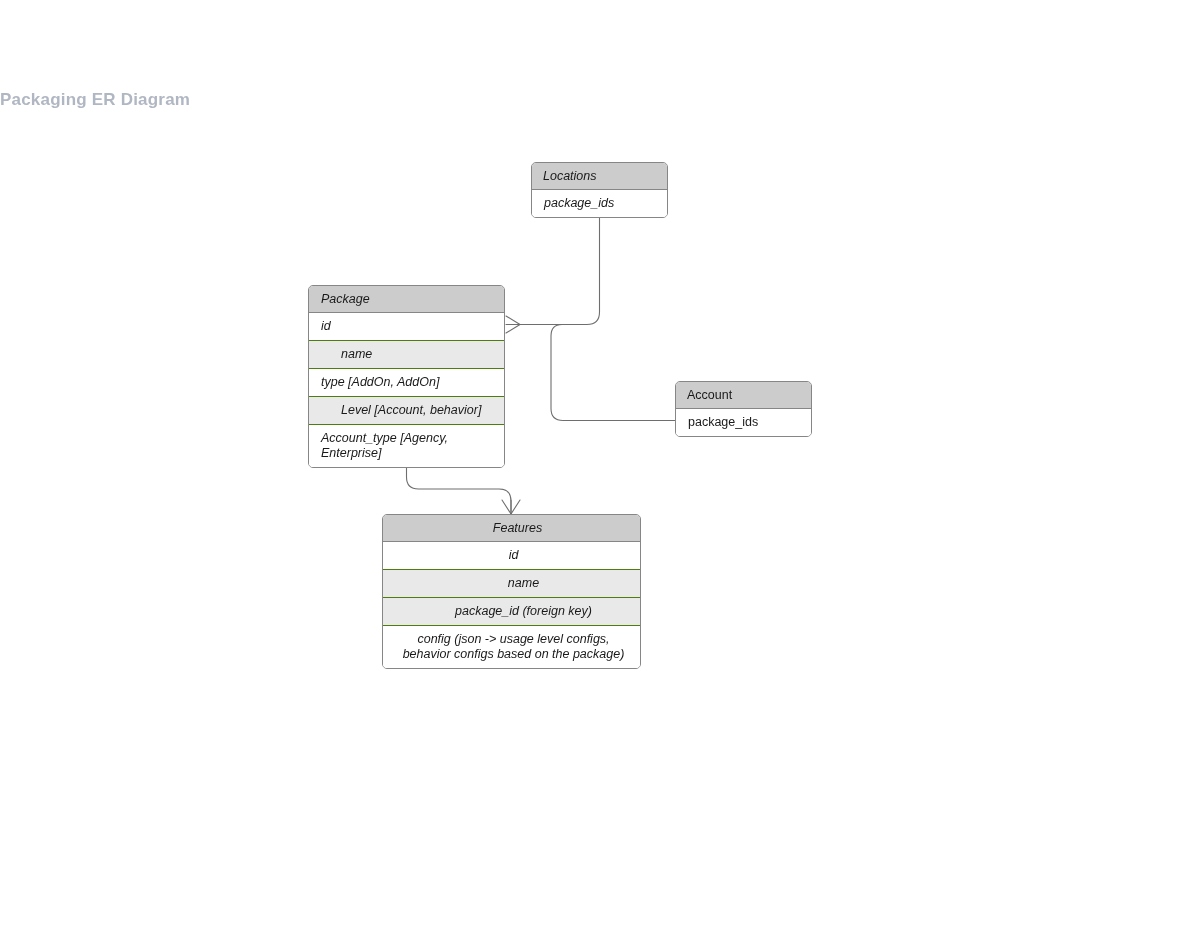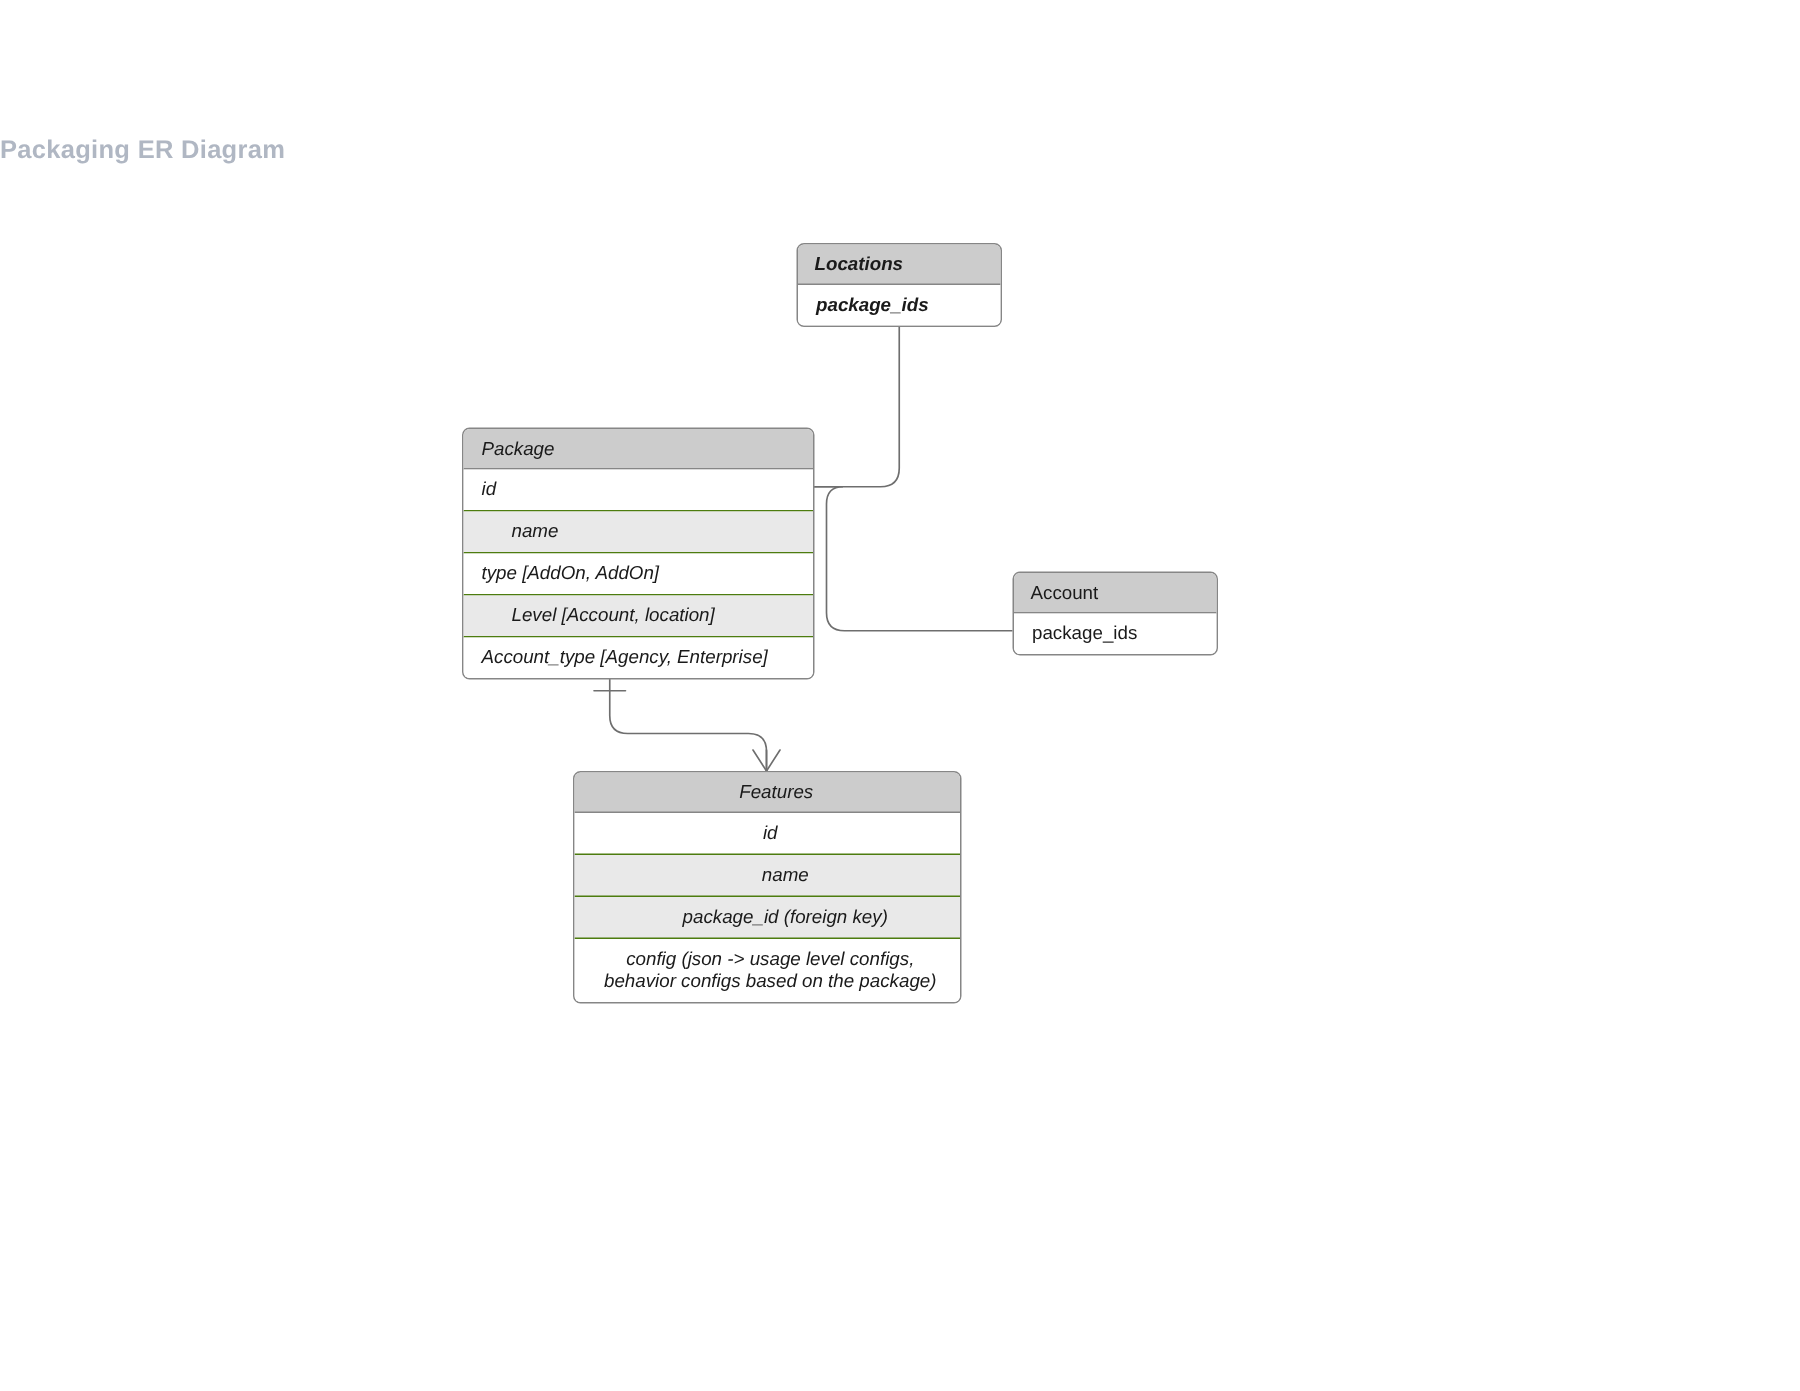--- a/index.html
+++ b/index.html
@@ -74,22 +74,22 @@
     line-height: 15px;
     border-bottom: 1px solid #4d7c0f;
   }
   .entity-row:last-child { border-bottom: none; }
   .entity-row.alt { background: #e9e9e9; padding-left: 32px; }
 
   .entity.plain .entity-header,
   .entity.plain .entity-row { font-style: normal; }
 
   
-  #entity-locations { left: 531px; top: 162px; width: 137px; font-weight: bold; }
-  #entity-package   { left: 308px; top: 285px; width: 235px; }
+  #entity-locations { left: 531px; top: 162px; width: 137px; }
+  #entity-package   { left: 308px; top: 285px; width: 197px; }
   #entity-account   { left: 675px; top: 381px; width: 137px; }
   #entity-features  { left: 382px; top: 514px; width: 259px; text-align: center; }
 
   #entity-locations .entity-header { padding-left: 11px; }
   #entity-account  .entity-header  { padding-left: 11px; }
 
   .edge-path {
     fill: none;
     stroke: #6e6e6e;
     stroke-width: 1.1;
@@ -140,21 +140,21 @@
   <div class="entity" id="entity-locations">
     <div class="entity-header">Locations</div>
     <div class="entity-row">package_ids</div>
   </div>
 
   <div class="entity" id="entity-package">
     <div class="entity-header">Package</div>
     <div class="entity-row">id</div>
     <div class="entity-row alt">name</div>
     <div class="entity-row">type [AddOn, AddOn]</div>
-    <div class="entity-row alt">Level [Account, location]</div>
+    <div class="entity-row alt">Level [Account, behavior]</div>
     <div class="entity-row">Account_type [Agency, Enterprise]</div>
   </div>
 
   <div class="entity plain" id="entity-account">
     <div class="entity-header">Account</div>
     <div class="entity-row">package_ids</div>
   </div>
 
   <div class="entity" id="entity-features">
     <div class="entity-header">Features</div>

